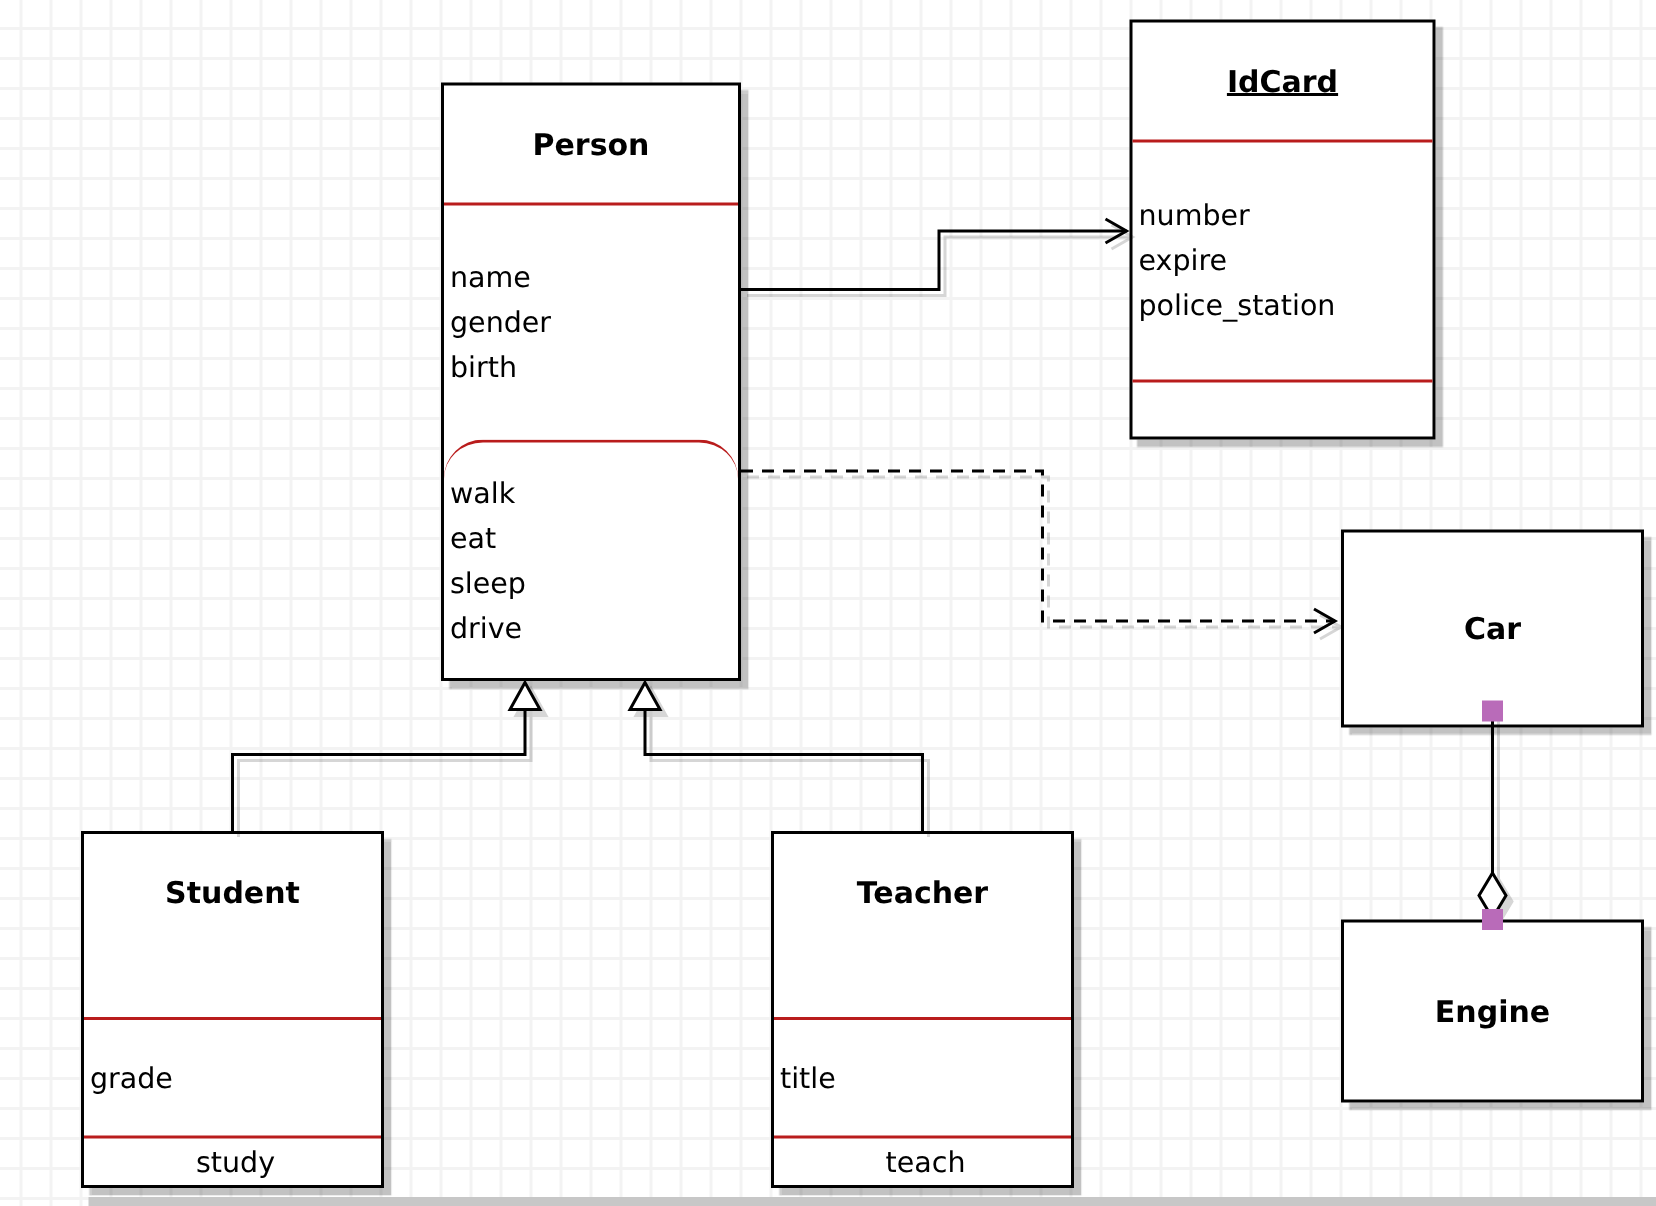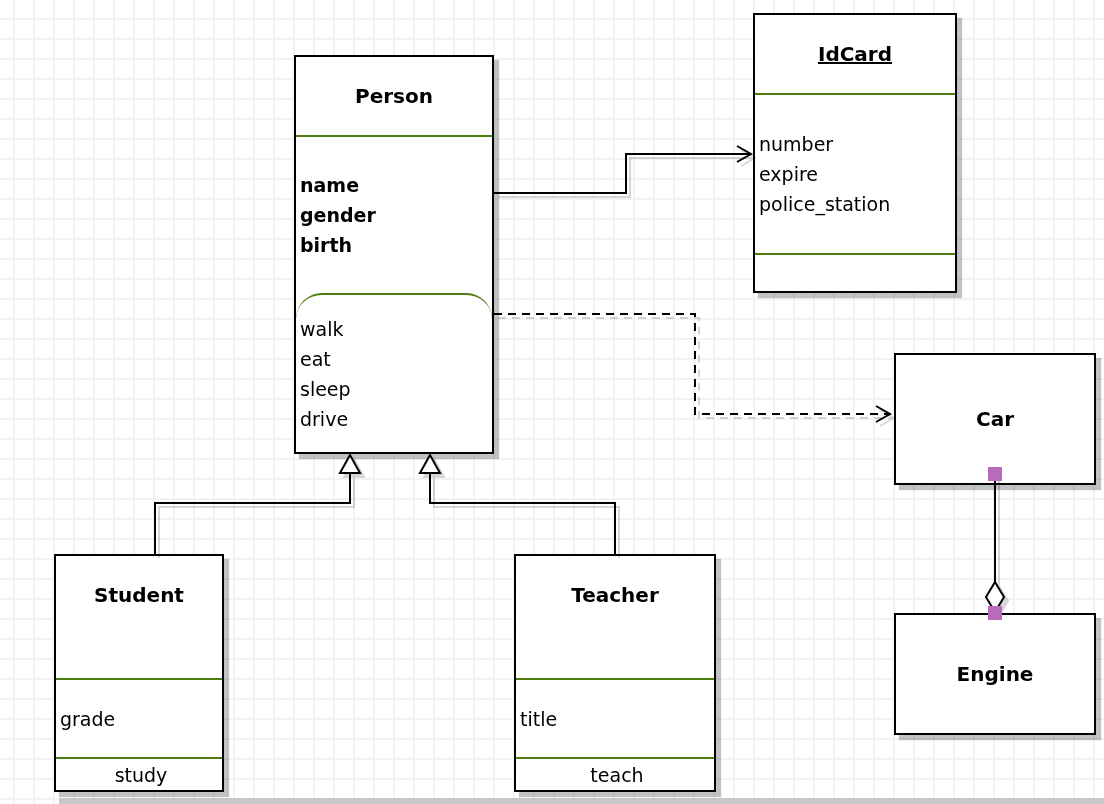--- a/index.html
+++ b/index.html
@@ -31,50 +31,50 @@
   .uml-title {
     flex: 0 0 auto;
     display: flex;
     align-items: center;
     justify-content: center;
     font-weight: bold;
     font-size: 20px;
     color: #000;
   }
   .uml-section {
-    border-top: 2px solid #4d7c0f;
+    border-top: 2px solid #b91c1c;
     box-sizing: border-box;
     display: flex;
     flex-direction: column;
     justify-content: center;
     overflow: hidden;
   }
   .member {
     font-size: 19px;
     line-height: 30px;
     padding-left: 4px;
     color: #000;
     white-space: nowrap;
   }
 
   #box-person { left: 294px; top: 55px;  width: 200px; height: 399px; }
   #box-person .uml-title { height: 78px; }
-  #box-person .attrs  { height: 158px; font-weight: bold; }
+  #box-person .attrs  { height: 158px; }
   #box-person .methods { flex: 1; border-radius: 26px; }
 
   #box-idcard { left: 753px; top: 13px; width: 204px; height: 280px; }
   #box-idcard .uml-title { height: 78px; text-decoration: underline; }
   #box-idcard .attrs { height: 160px; }
   #box-idcard .methods { flex: 1; }
 
   #box-car    { left: 894px; top: 353px; width: 202px; height: 132px; }
   #box-engine { left: 894px; top: 613px; width: 202px; height: 122px; }
   #box-car .uml-title, #box-engine .uml-title { flex: 1; }
 
-  #box-student { left: 54px;  top: 554px; width: 170px; height: 238px; }
+  #box-student { left: 54px;  top: 554px; width: 202px; height: 238px; }
   #box-teacher { left: 514px; top: 554px; width: 202px; height: 238px; }
   #box-student .uml-title, #box-teacher .uml-title { height: 78px; }
   #box-student .attrs, #box-teacher .attrs { height: 79px; margin-top: 44px; }
   #box-student .methods, #box-teacher .methods { flex: 1; text-align: center; }
 
   
   #edges {
     position: absolute;
     left: 0; top: 0;
     width: 1104px;

